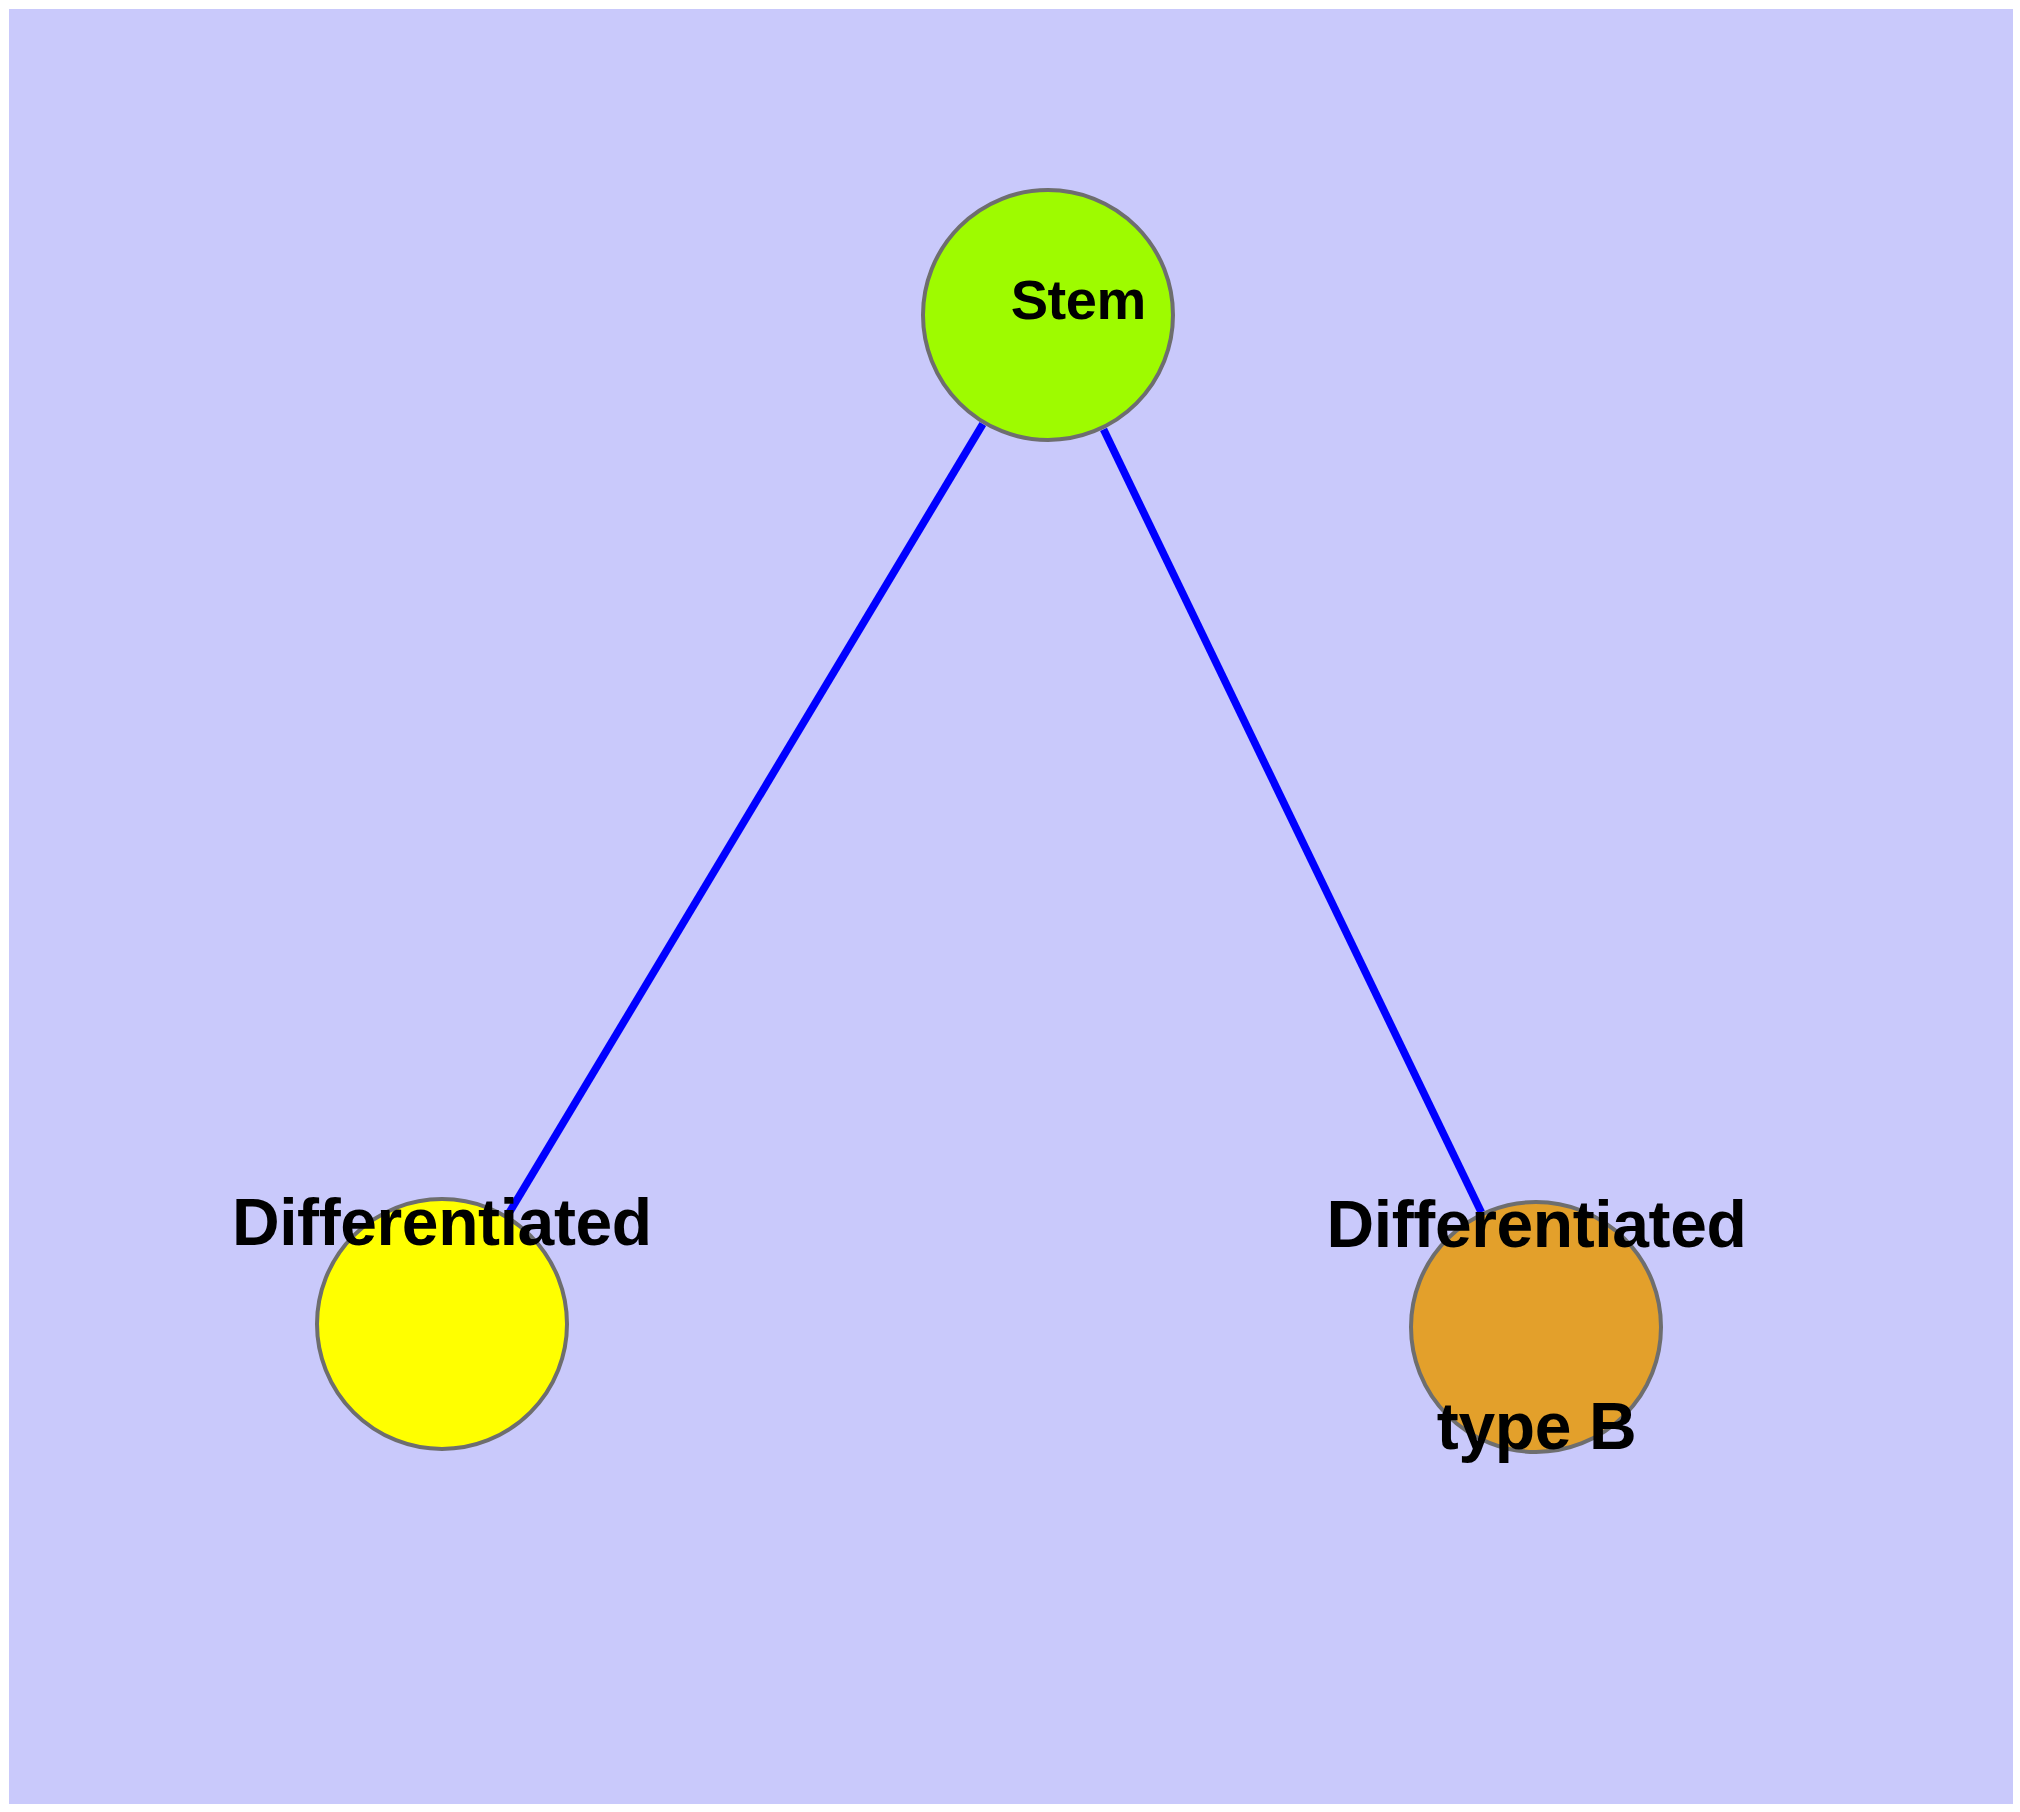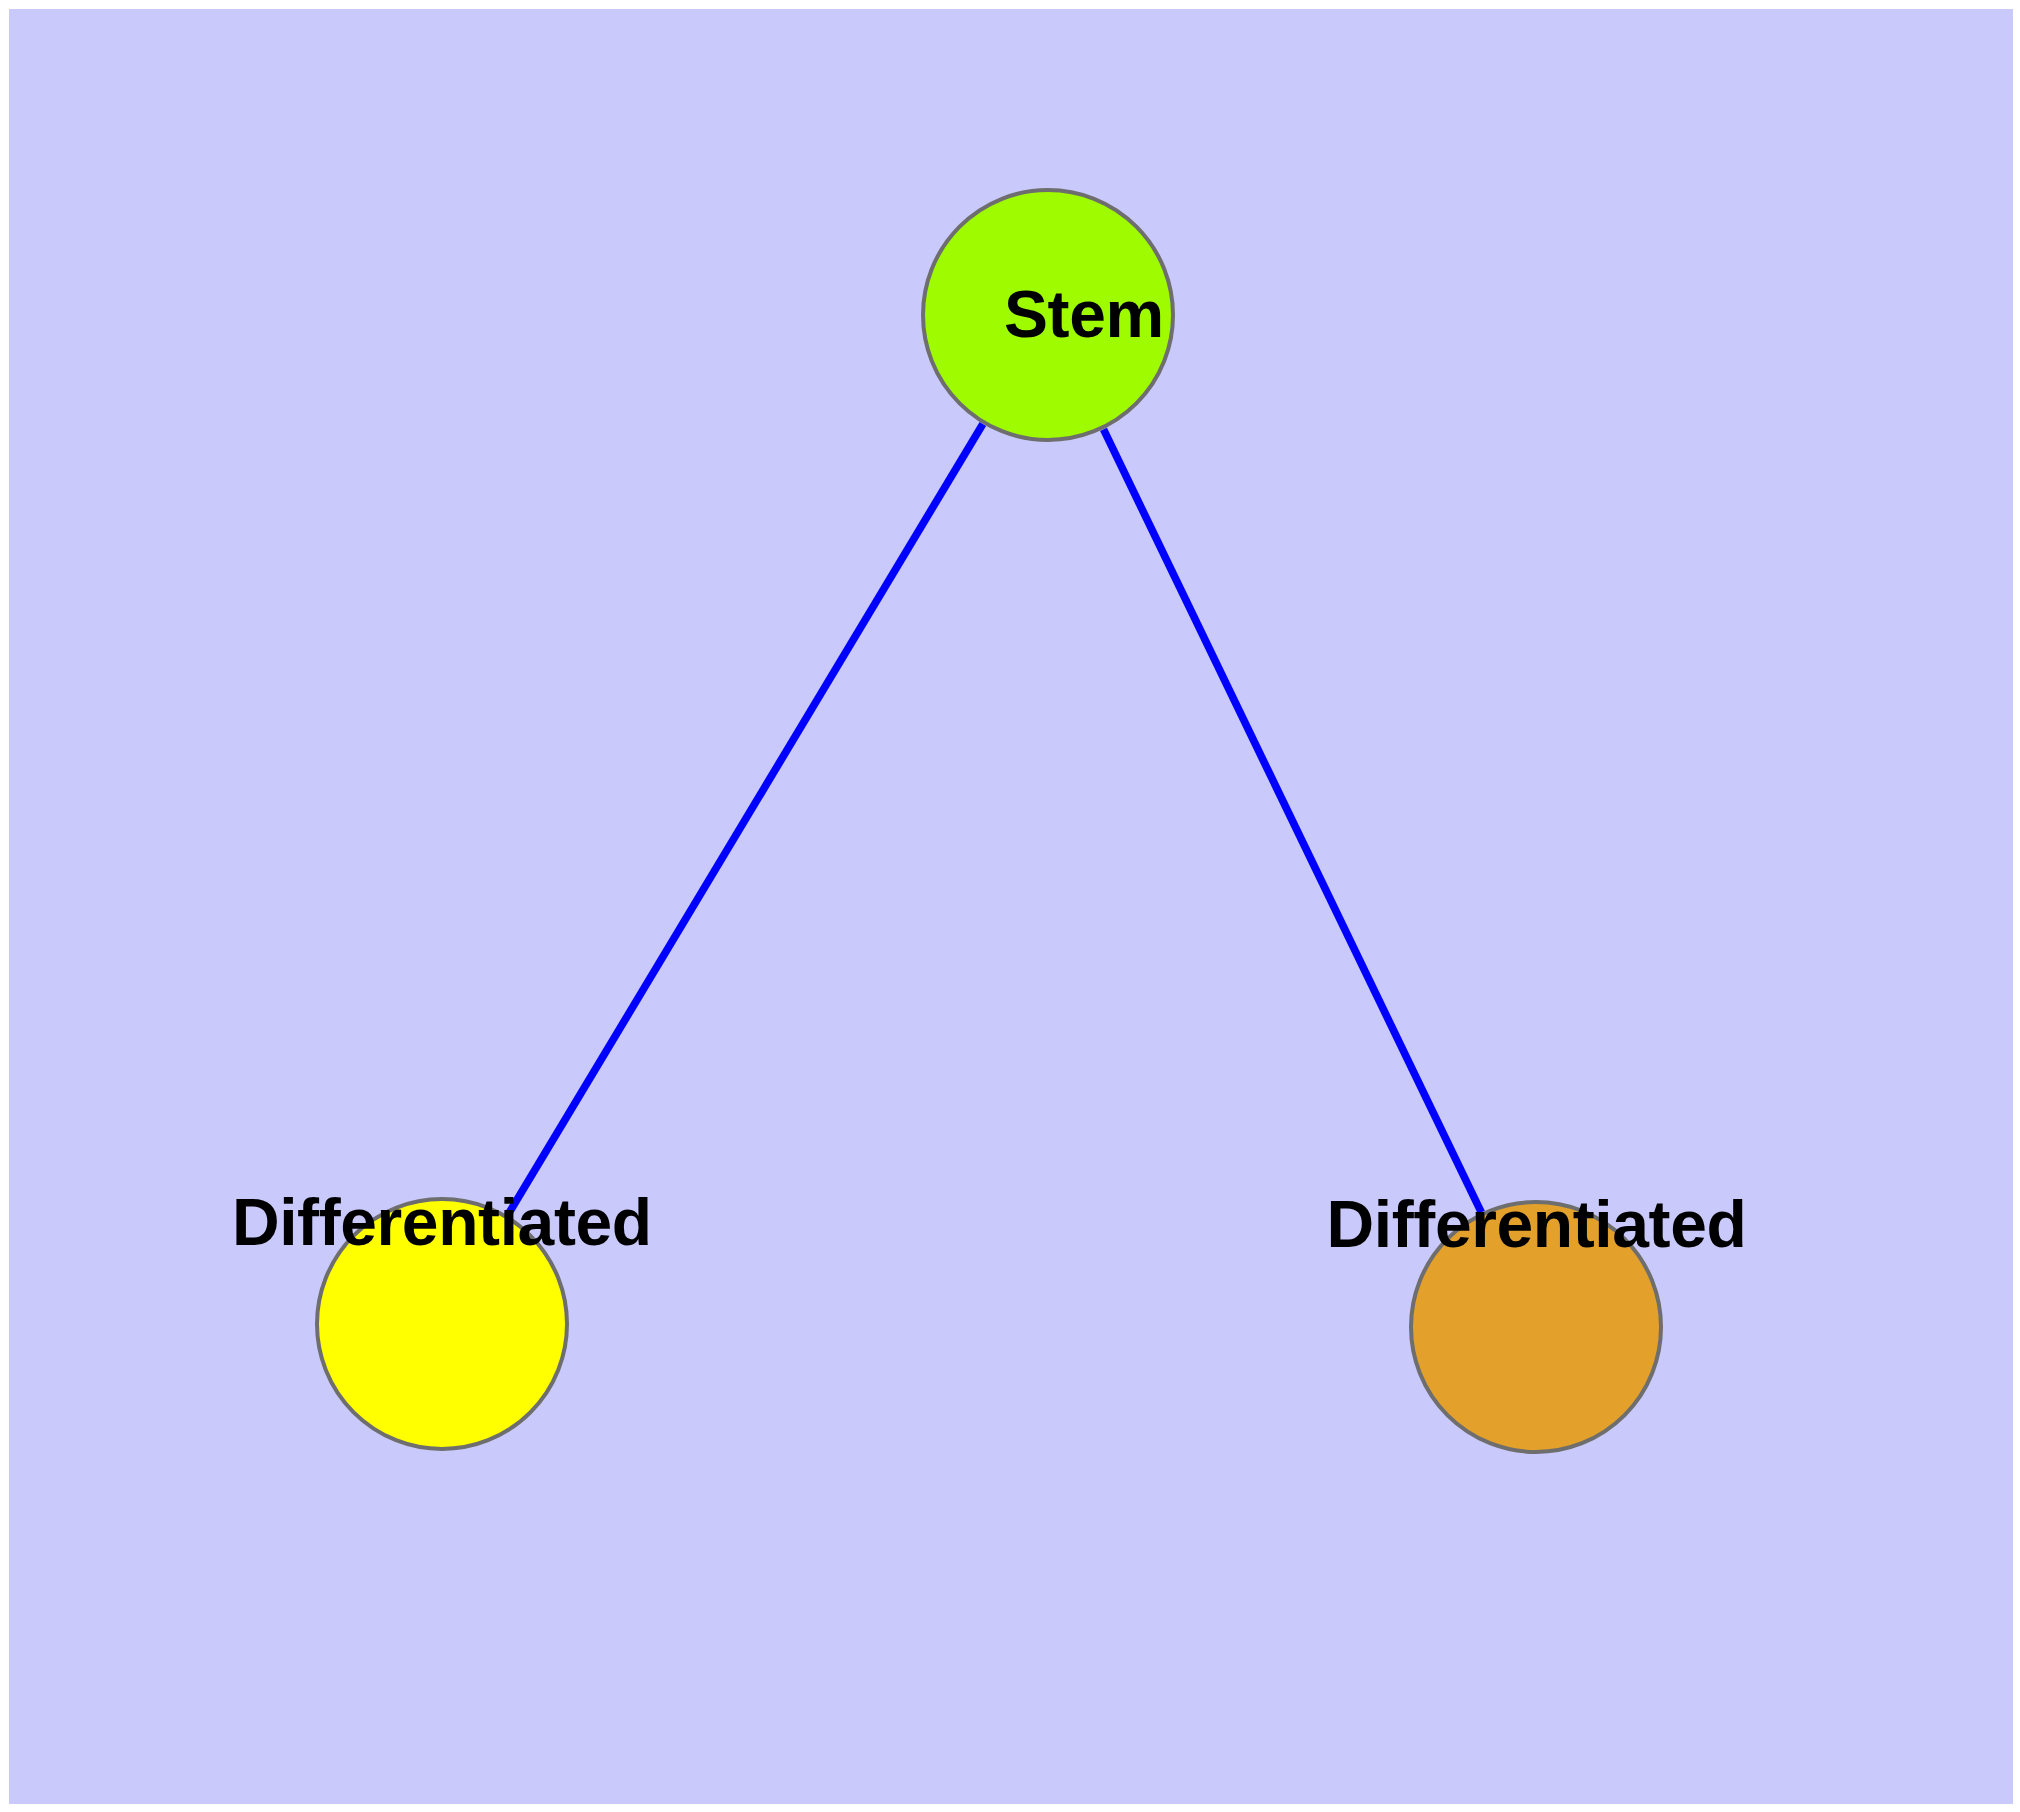--- a/index.html
+++ b/index.html
@@ -58,21 +58,21 @@
     -webkit-font-smoothing: antialiased;
   }
 
   
   #node-stem          { left: 920px; top:  187px; width: 254px; height: 254px; background: #9efb00; }
   #node-diff-a        { left:  314px; top: 1197px; width: 254px; height: 254px; background: #ffff00; }
   #node-diff-b        { left: 1409px; top: 1199px; width: 254px; height: 254px; background: #e3a02b; }
 
   #label-stem {
     left: 793px; top: 270px; width: 509px;
-    font-size: 66px;
+    font-size: 56px;
   }
   #label-diff-a {
     left:  18px; top: 1239px; width: 848px;
     font-size: 66px;
   }
   #label-diff-b {
     left: 1112px; top: 1242px; width: 848px;
     font-size: 66px;
   }
 </style>
@@ -95,16 +95,17 @@
   <div class="node-label" id="label-stem" style="color: rgb(0, 0, 0); left: 785px; top: 205px;">
     <span>Stem</span>
   </div>
 
   <div class="node-label" id="label-diff-a" style="color: rgb(0, 0, 0); left: 9.3px; top: 1046px;">
     <div>Differentiated</div>
   </div>
 
   <div class="node-label" id="label-diff-b" style="color: rgb(0, 0, 0); left: 1104px; top: 1048px;">
     <div>Differentiated</div>
+    <div>type B</div>
   </div>
 
 </div>
 
 
 </body></html>

